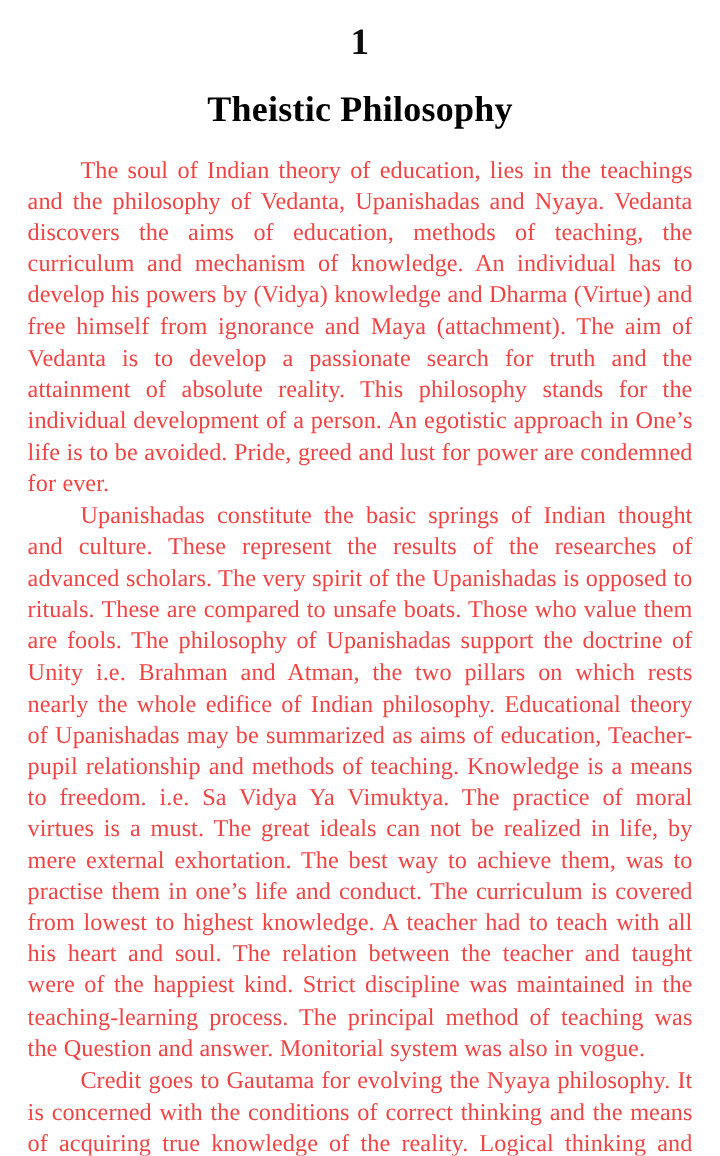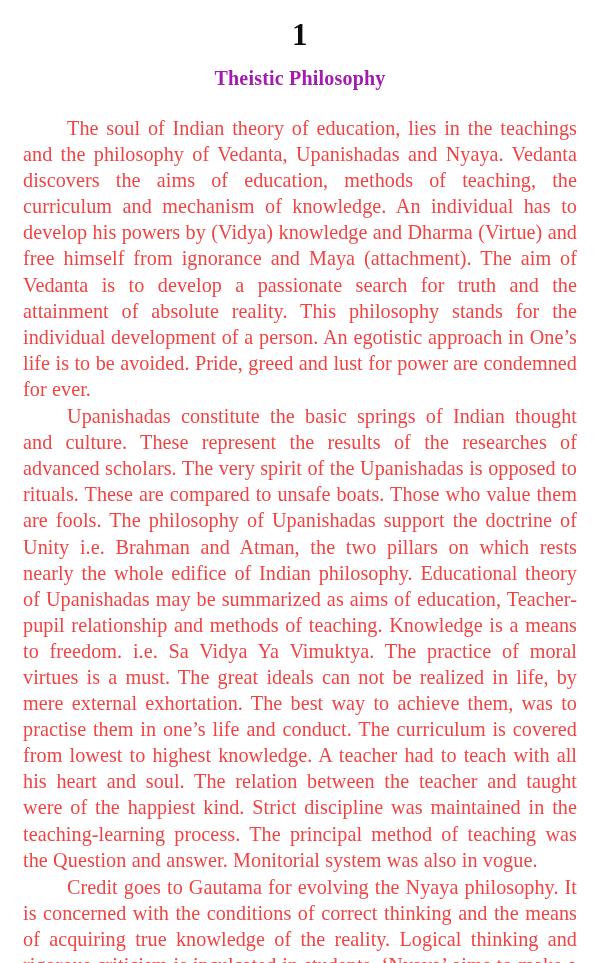--- a/index.html
+++ b/index.html
@@ -39,25 +39,25 @@
     font-size: 31px;
     line-height: 34px;
     letter-spacing: 0.5px;
     color: #0d0d0d;
     margin: 0;
   }
 
   .chapter-title {
     font-family: "Liberation Serif", "DejaVu Serif", serif;
     font-weight: bold;
-    font-size: 20px;
+    font-size: 30px;
     line-height: 36px;
     letter-spacing: 0.2px;
-    color: #a21caf;
-    margin: 8px 0 0 0;
+    color: #000000;
+    margin: 22px 0 0 0;
   }
 
   
   .body-copy {
     margin: 0;
     padding: 18px 22px 0 22px;
     box-sizing: border-box;
   }
 
   .para {

